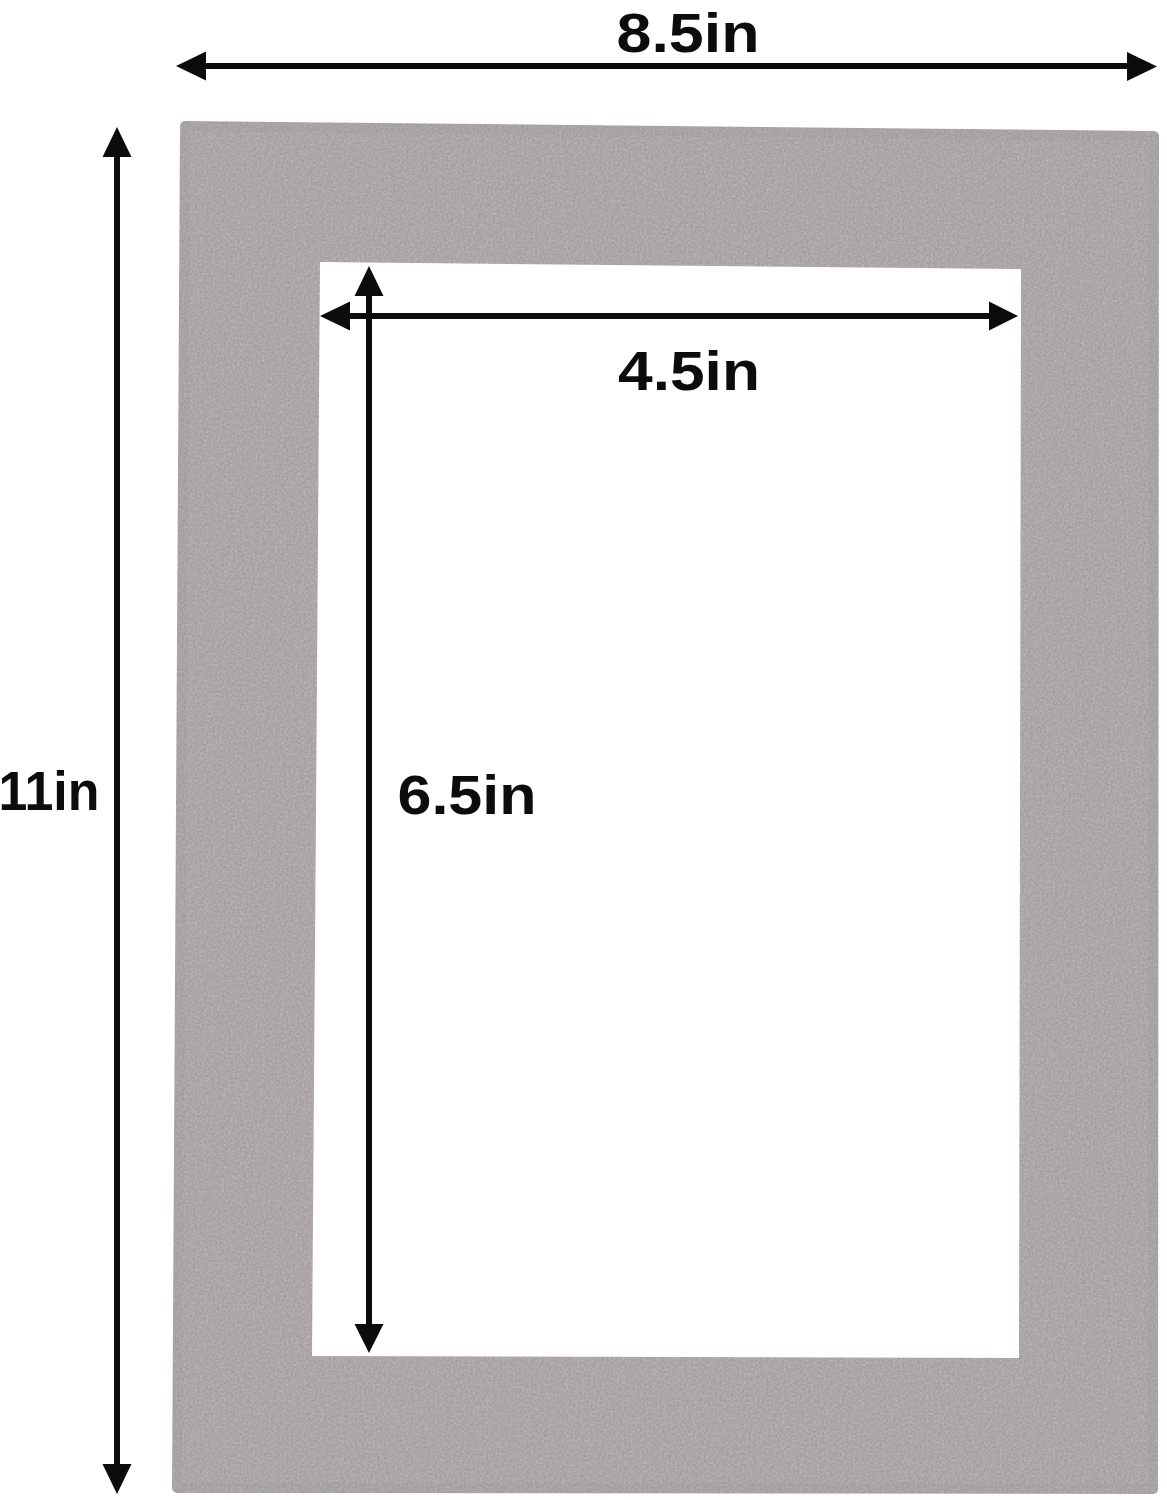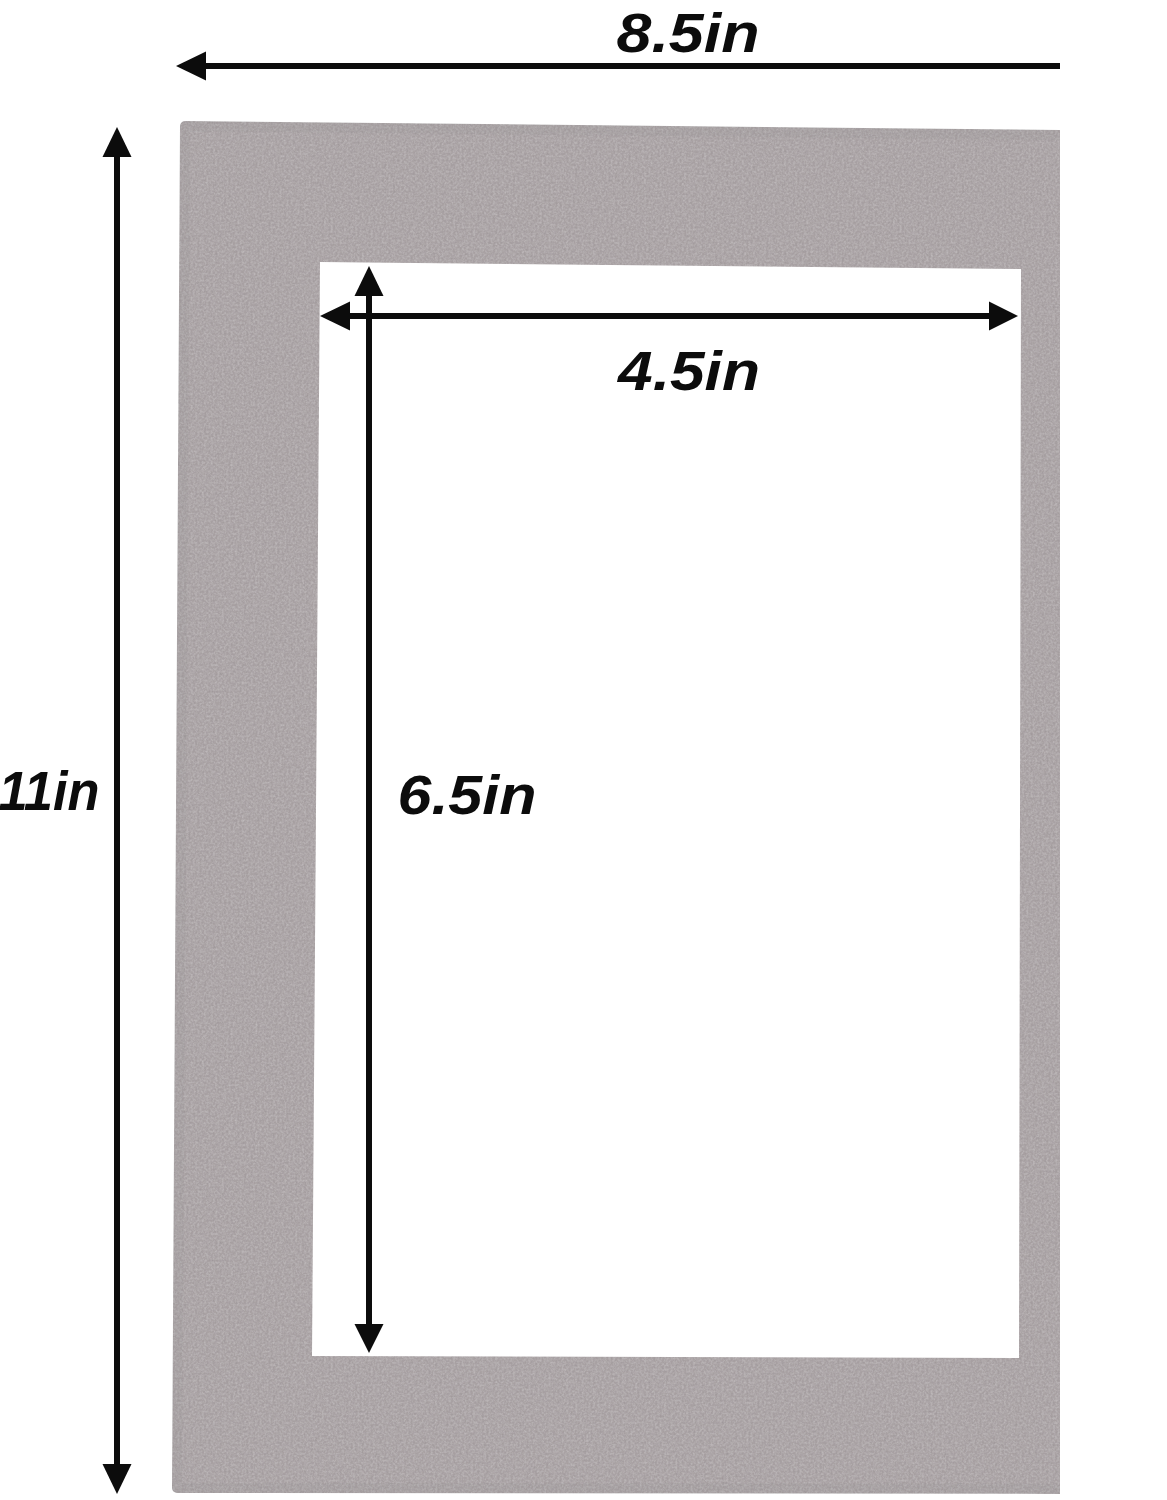--- a/index.html
+++ b/index.html
@@ -1,17 +1,17 @@
 <!DOCTYPE html>
 <html><head>
 <meta charset="utf-8">
 <style>
   html,body{margin:0;padding:0;background:#ffffff;}
-  .stage{position:relative;width:1060px;height:1500px;background:#ffffff;overflow:hidden;
-         font-family:"Liberation Sans", sans-serif;font-style:italic;}
+  .stage{position:relative;width:1167px;height:1500px;background:#ffffff;overflow:hidden;
+         font-family:"Liberation Sans", sans-serif;}
   svg{position:absolute;left:0;top:0;}
   text{font-family:"Liberation Sans", sans-serif;font-weight:bold;fill:#0c0c0c;}
 </style>
 </head>
 <body>
 
 <div class="stage">
 <svg width="1167" height="1500" viewBox="0 0 1167 1500">
   <defs>
     <filter id="grain" x="-2%" y="-2%" width="104%" height="104%">

